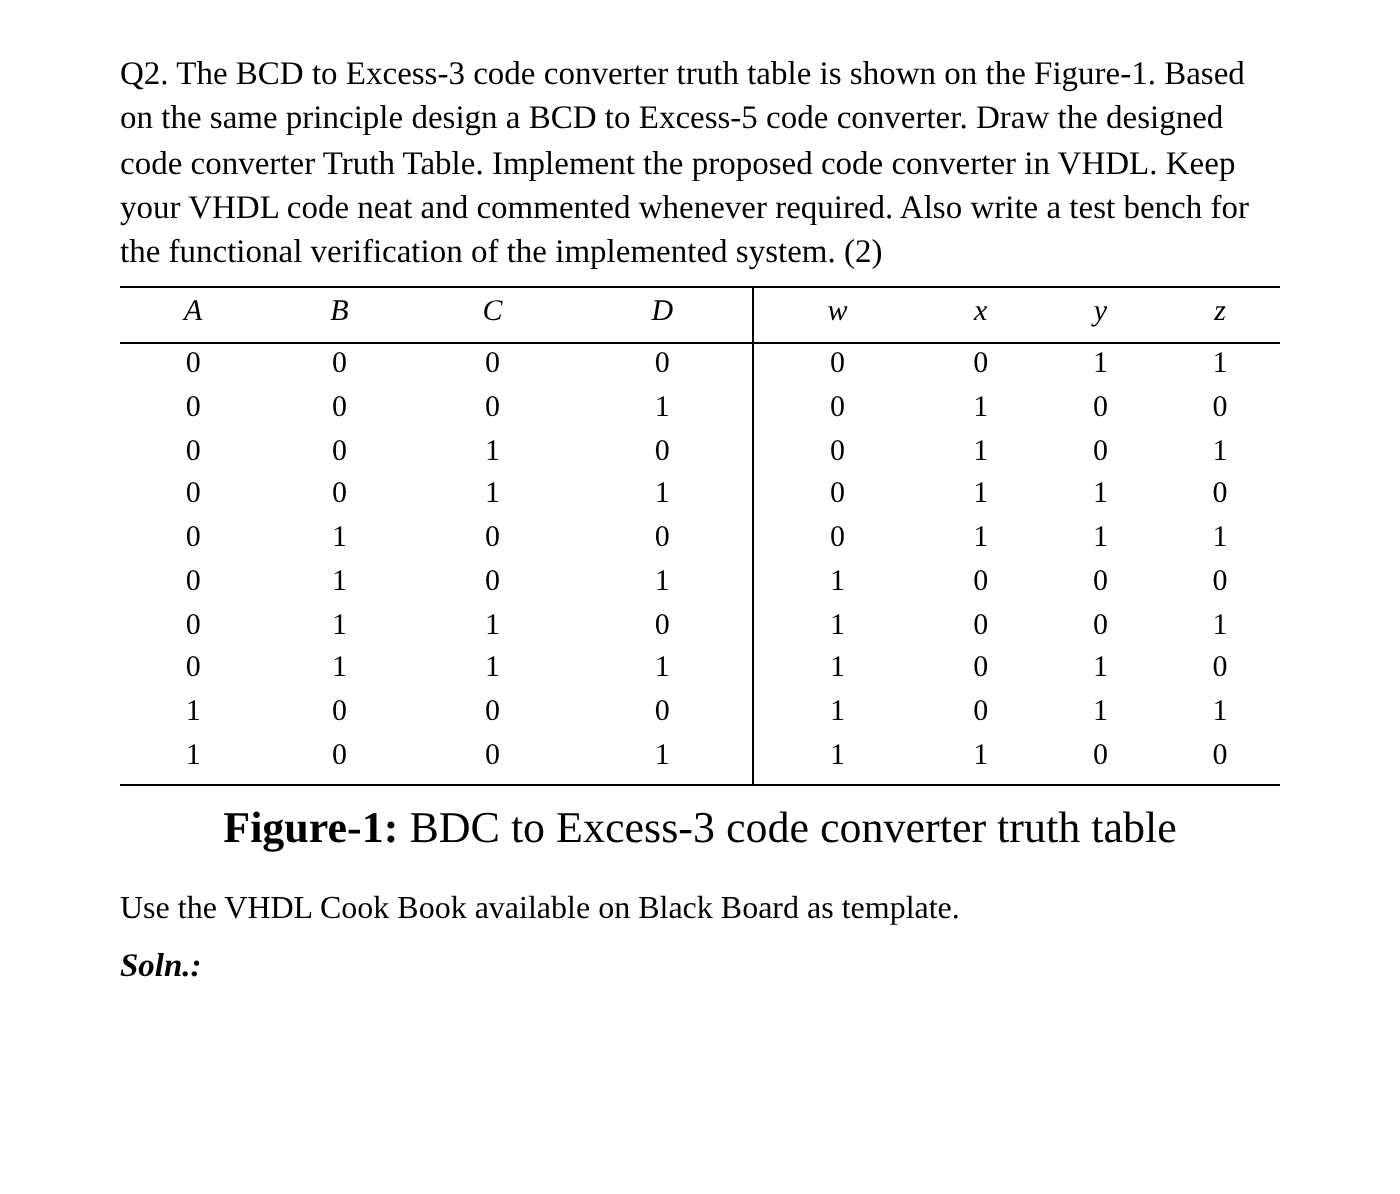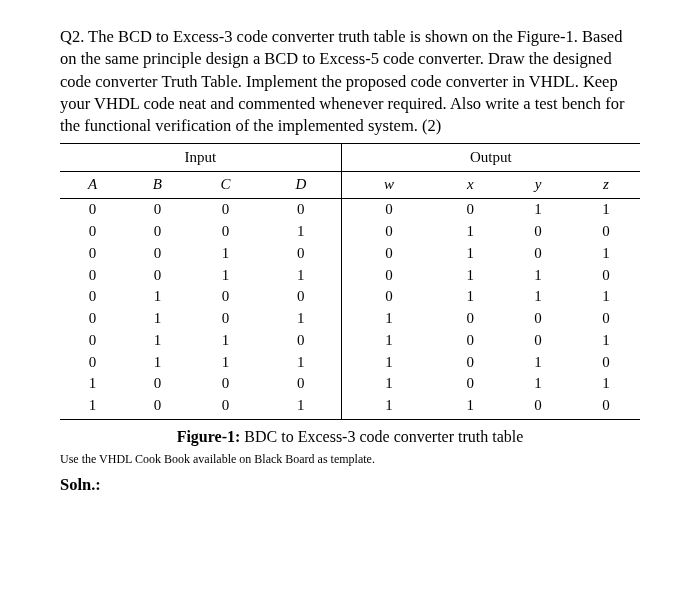--- a/index.html
+++ b/index.html
@@ -47,44 +47,40 @@
       font-size: 15px;
       padding: 1.5px 0;
       line-height: 1.25;
       font-family: "Times New Roman", Times, serif;
     }
     tbody.data td.sep { border-right: 1.5px solid #000; }
     tbody.data tr:last-child td { border-bottom: 1.5px solid #000; padding-bottom: 4px; }
     .caption {
       text-align: center;
       margin-top: 6px;
-      font-size: 16px;
+      font-size: 22px;
     }
     .caption .fig { font-weight: bold; }
     .footnote {
-      margin-top: 4px;
-      font-size: 12px;
+      margin-top: 16px;
+      font-size: 16px;
       text-align: justify;
     }
-    .soln { font-weight: bold; margin-top: 6px; }
+    .soln { font-weight: bold; margin-top: 6px; font-style: italic; }
   </style>
 </head>
 <body>
 
 <div class="question">
   <span class="label">Q2.</span><span> The BCD to Excess-3 code converter truth table is shown on the Figure-1. Based on the same principle design a BCD to Excess-5 code converter. Draw the designed code converter Truth Table. Implement the proposed code converter in VHDL. Keep your VHDL code neat and commented whenever required. Also write a test bench for the functional verification of the implemented system. (2)</span>
 </div>
 
 <div class="table-wrap">
   <table>
     <thead>
-      <tr class="group-header">
-        <td colspan="4" class="left">Input</td>
-        <td colspan="4">Output</td>
-      </tr>
       <tr class="col-header">
         <td>A</td>
         <td>B</td>
         <td>C</td>
         <td class="sep">D</td>
         <td>w</td>
         <td>x</td>
         <td>y</td>
         <td>z</td>
       </tr>

